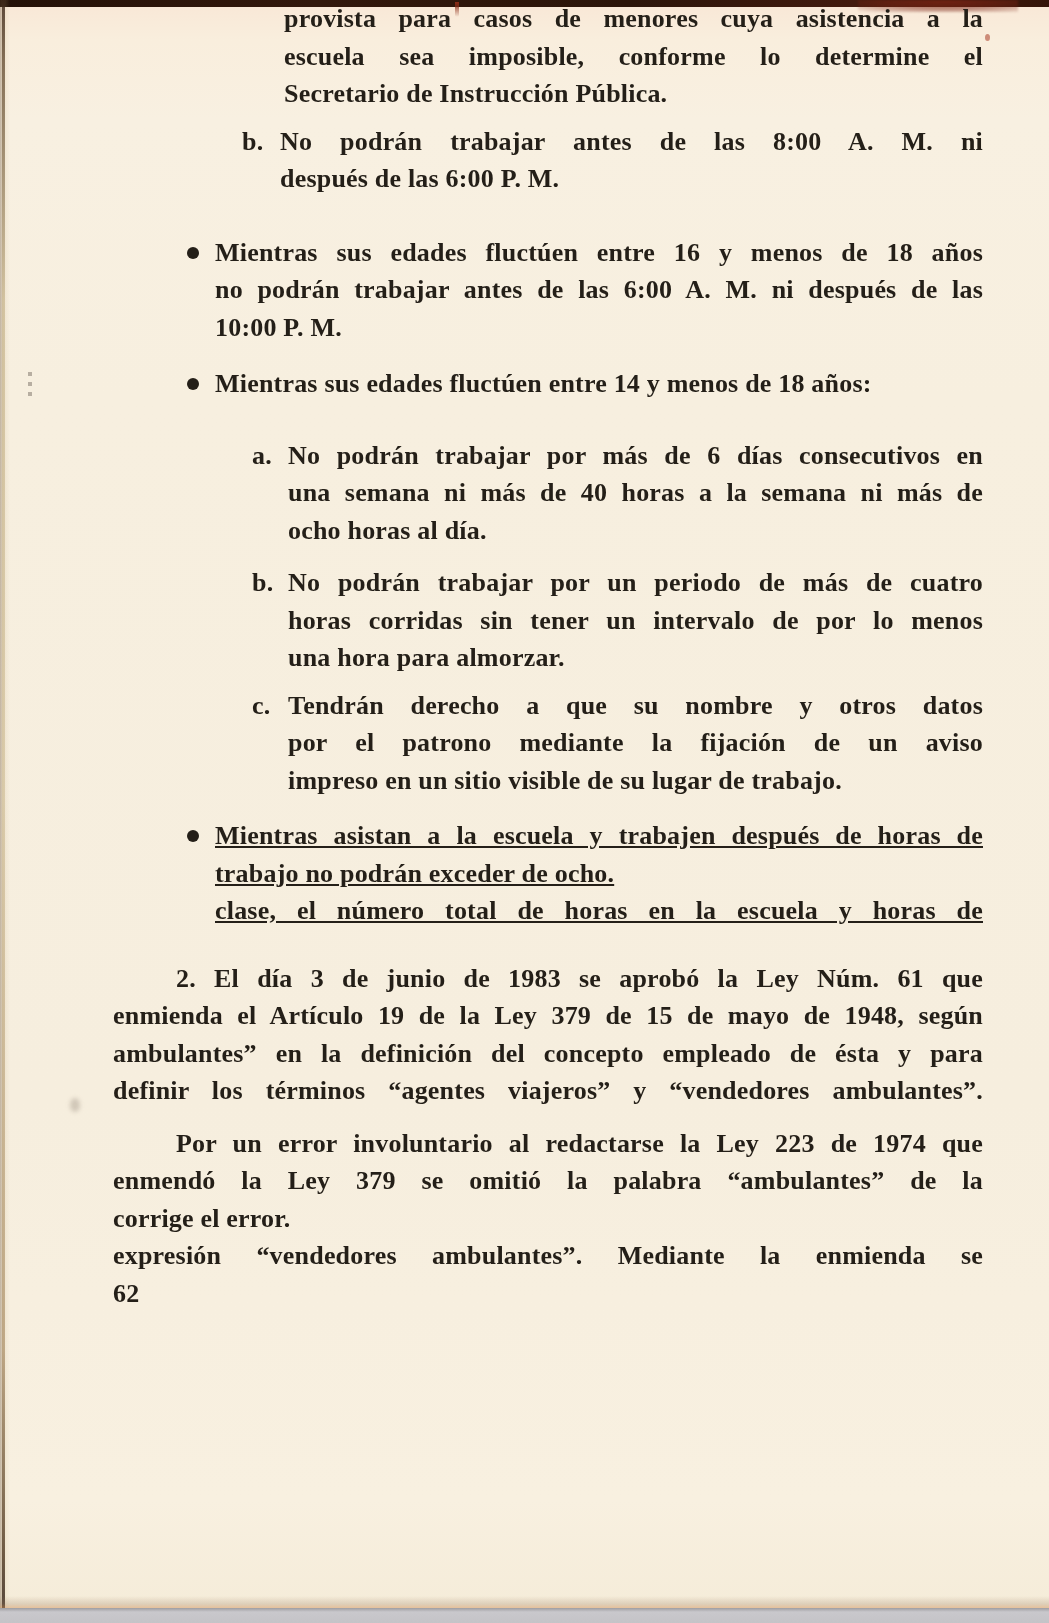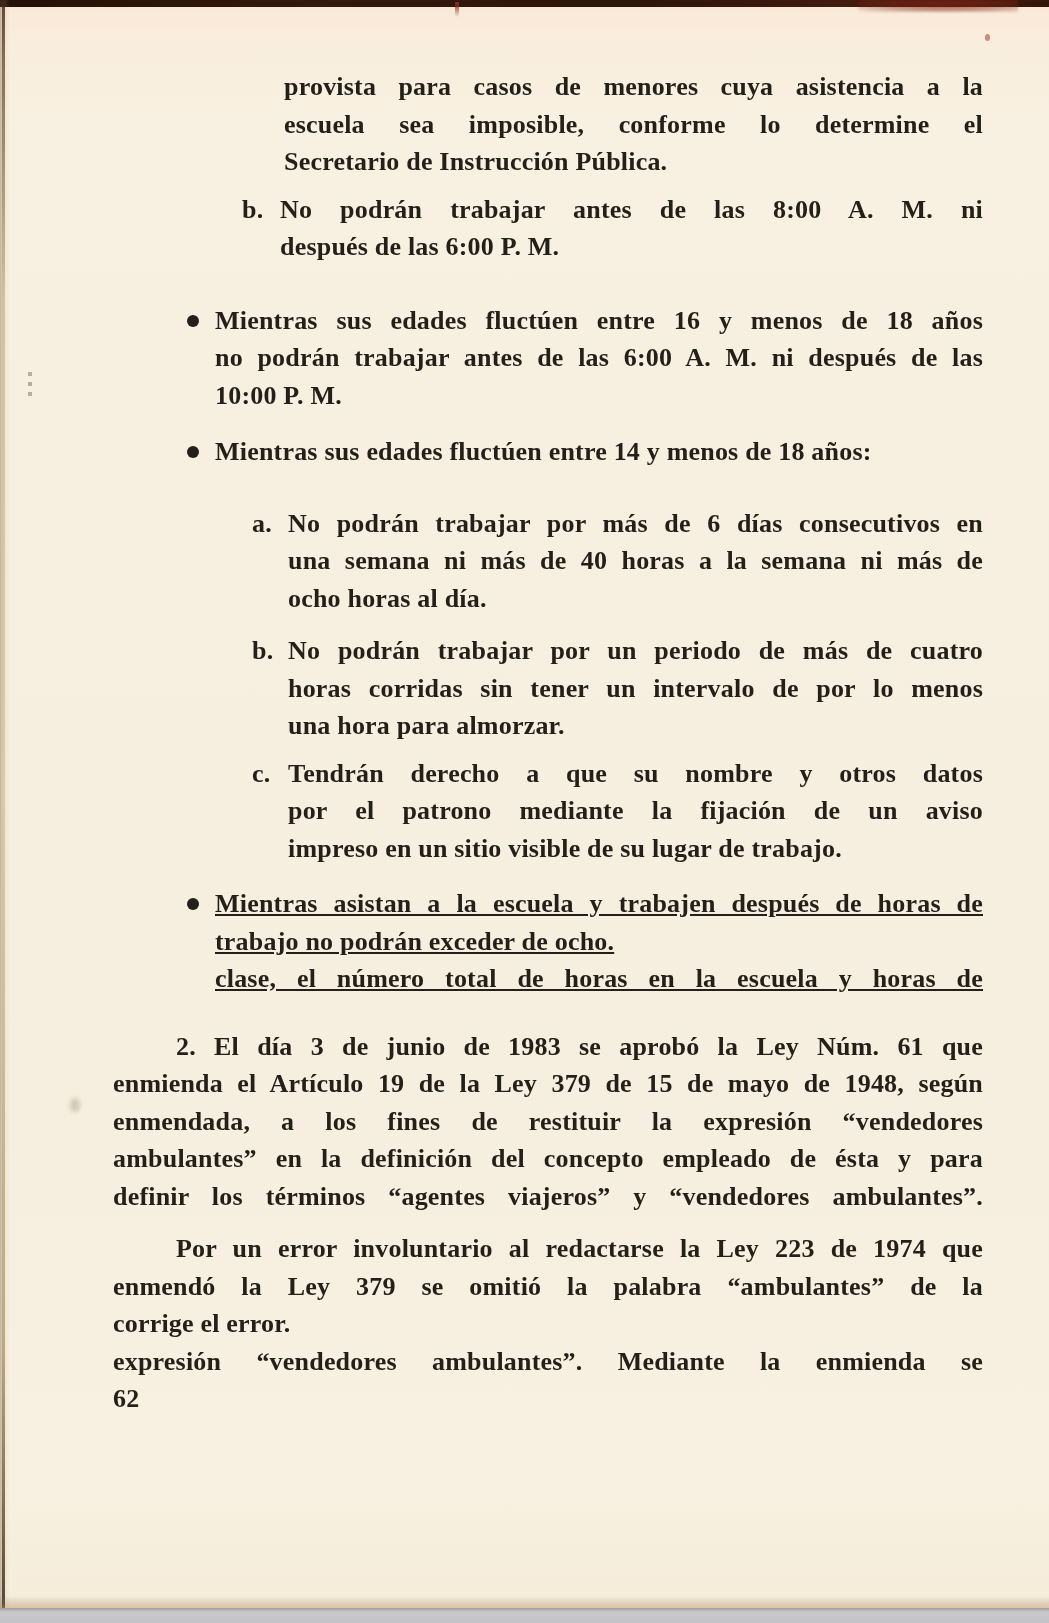--- a/index.html
+++ b/index.html
@@ -61,21 +61,21 @@
     position: absolute; left: 28px; top: 372px; width: 4px; height: 30px;
     background: repeating-linear-gradient(180deg, rgba(120,110,100,0.5) 0 4px, rgba(120,110,100,0) 4px 10px);
   }
   .smudge-2 {
     position: absolute; left: 70px; top: 1098px; width: 10px; height: 14px;
     background: rgba(140,130,115,0.35); border-radius: 50%; filter: blur(2px);
   }
   
   .content {
     position: absolute; left: 113px; top: 0;
-    width: 870px; padding-top: 68px;
+    width: 870px; 
     color: #241f18;
     font-size: 26px; font-weight: 700;
     line-height: 37.5px;
     letter-spacing: 0.2px;
   }
   .block { position: relative; }
   .line { text-align: justify; text-align-last: justify; white-space: normal; }
   .line.last { text-align: right; text-align-last: left; }
   .indent1 { margin-left: 171px; }           
   .item-b  { margin-left: 167px; }           
@@ -160,21 +160,20 @@
     <div class="block bullet mt18">
       <span class="bullet-dot"></span>
       <div class="line">Mientras asistan a la escuela y trabajen después de horas de</div>
       <div class="line last">trabajo no podrán exceder de ocho.</div>
       <div class="line">clase, el número total de horas en la escuela y horas de</div>
     </div>
 
     <div class="block mt30">
       <div class="line firstline-indent">2. El día 3 de junio de 1983 se aprobó la Ley Núm. 61 que</div>
       <div class="line">enmienda el Artículo 19 de la Ley 379 de 15 de mayo de 1948, según</div>
-      <div class="line">enmendada, a los fines de restituir la expresión “vendedores</div>
       <div class="line">ambulantes” en la definición del concepto empleado de ésta y para</div>
       <div class="line">definir los términos “agentes viajeros” y “vendedores ambulantes”.</div>
     </div>
 
     <div class="block mt15">
       <div class="line firstline-indent">Por un error involuntario al redactarse la Ley 223 de 1974 que</div>
       <div class="line">enmendó la Ley 379 se omitió la palabra “ambulantes” de la</div>
       <div class="line last">corrige el error.</div>
       <div class="line">expresión “vendedores ambulantes”. Mediante la enmienda se</div>
     </div>

